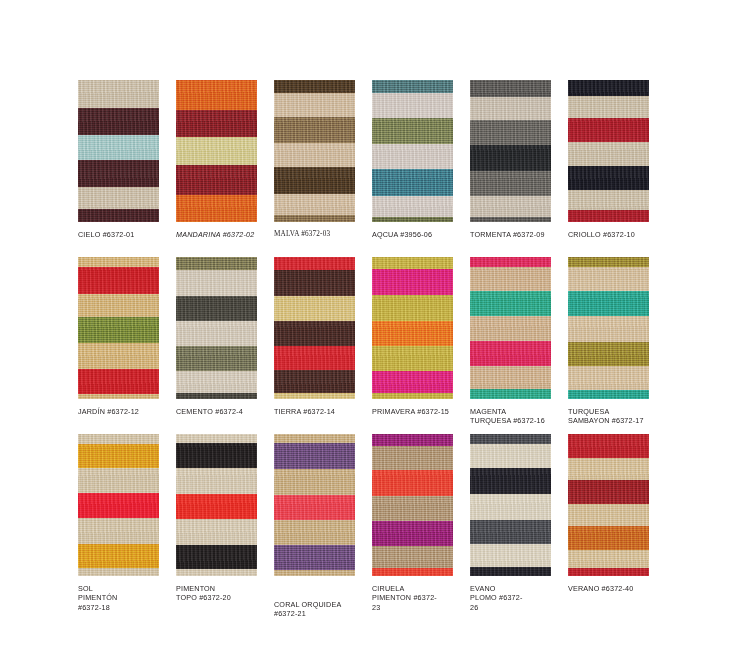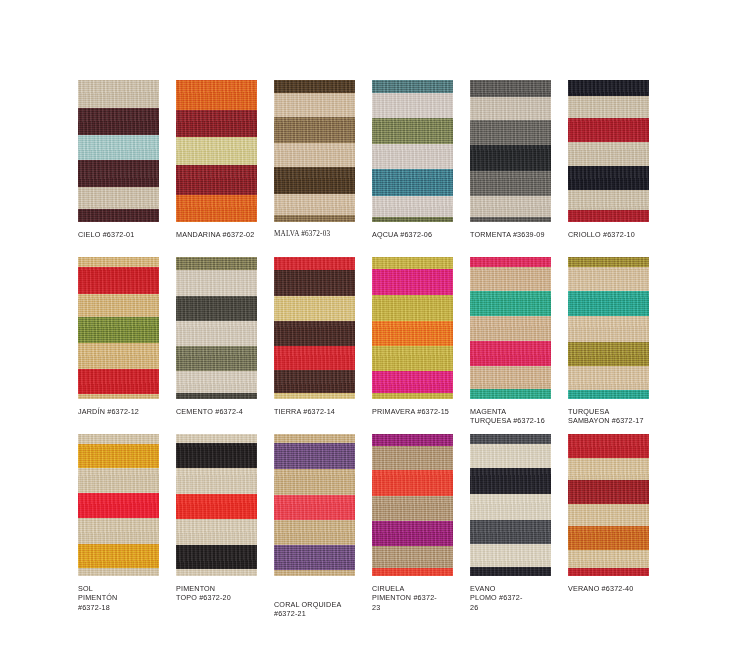--- a/index.html
+++ b/index.html
@@ -126,21 +126,21 @@
           <div class="swatch-caption" style="white-space: pre-line;">CIELO #6372-01</div>
         </div>
         <div class="swatch-cell">
           <div class="swatch-img">
             <div class="stripe" style="background: rgb(226, 99, 30); height: 21.1268%;"></div>
             <div class="stripe" style="background: rgb(140, 32, 39); height: 19.0141%;"></div>
             <div class="stripe" style="background: rgb(216, 206, 147); height: 19.7183%;"></div>
             <div class="stripe" style="background: rgb(140, 32, 39); height: 21.1268%;"></div>
             <div class="stripe" style="background: rgb(226, 99, 30); height: 19.0141%;"></div>
           </div>
-          <div class="swatch-caption" style="white-space: pre-line;">MANDARINA #6372-02</div>
+          <div class="swatch-caption" style="white-space: pre-line; font-style: italic;">MANDARINA #6372-02</div>
         </div>
         <div class="swatch-cell">
           <div class="swatch-img">
             <div class="stripe" style="background: rgb(79, 58, 36); height: 9.15493%;"></div>
             <div class="stripe" style="background: rgb(212, 191, 163); height: 16.9014%;"></div>
             <div class="stripe" style="background: rgb(140, 115, 80); height: 18.3099%;"></div>
             <div class="stripe" style="background: rgb(212, 191, 163); height: 16.9014%;"></div>
             <div class="stripe" style="background: rgb(79, 58, 36); height: 19.0141%;"></div>
             <div class="stripe" style="background: rgb(212, 191, 163); height: 14.7887%;"></div>
             <div class="stripe" style="background: rgb(140, 115, 80); height: 4.92958%;"></div>
@@ -150,33 +150,33 @@
         <div class="swatch-cell">
           <div class="swatch-img">
             <div class="stripe" style="background: rgb(80, 120, 124); height: 9.15493%;"></div>
             <div class="stripe" style="background: rgb(214, 205, 198); height: 17.6056%;"></div>
             <div class="stripe" style="background: rgb(126, 132, 86); height: 18.3099%;"></div>
             <div class="stripe" style="background: rgb(214, 205, 198); height: 17.6056%;"></div>
             <div class="stripe" style="background: rgb(62, 124, 140); height: 19.0141%;"></div>
             <div class="stripe" style="background: rgb(214, 205, 198); height: 14.7887%;"></div>
             <div class="stripe" style="background: rgb(107, 113, 72); height: 3.52113%;"></div>
           </div>
-          <div class="swatch-caption" style="white-space: pre-line;">AQCUA #6372-06</div>
+          <div class="swatch-caption" style="white-space: pre-line;">AQCUA #3956-06</div>
         </div>
         <div class="swatch-cell">
           <div class="swatch-img">
             <div class="stripe" style="background: rgb(92, 90, 87); height: 11.9718%;"></div>
             <div class="stripe" style="background: rgb(205, 194, 179); height: 16.1972%;"></div>
             <div class="stripe" style="background: rgb(106, 103, 98); height: 17.6056%;"></div>
             <div class="stripe" style="background: rgb(38, 40, 43); height: 18.3099%;"></div>
             <div class="stripe" style="background: rgb(106, 103, 98); height: 17.6056%;"></div>
             <div class="stripe" style="background: rgb(205, 194, 179); height: 14.7887%;"></div>
             <div class="stripe" style="background: rgb(92, 90, 87); height: 3.52113%;"></div>
           </div>
-          <div class="swatch-caption" style="white-space: pre-line;">TORMENTA #3639-09</div>
+          <div class="swatch-caption" style="white-space: pre-line;">TORMENTA #6372-09</div>
         </div>
         <div class="swatch-cell">
           <div class="swatch-img">
             <div class="stripe" style="background: rgb(27, 27, 36); height: 11.2676%;"></div>
             <div class="stripe" style="background: rgb(207, 194, 172); height: 15.493%;"></div>
             <div class="stripe" style="background: rgb(174, 30, 43); height: 16.9014%;"></div>
             <div class="stripe" style="background: rgb(207, 194, 172); height: 16.9014%;"></div>
             <div class="stripe" style="background: rgb(27, 27, 36); height: 16.9014%;"></div>
             <div class="stripe" style="background: rgb(207, 194, 172); height: 14.0845%;"></div>
             <div class="stripe" style="background: rgb(174, 30, 43); height: 8.4507%;"></div>

